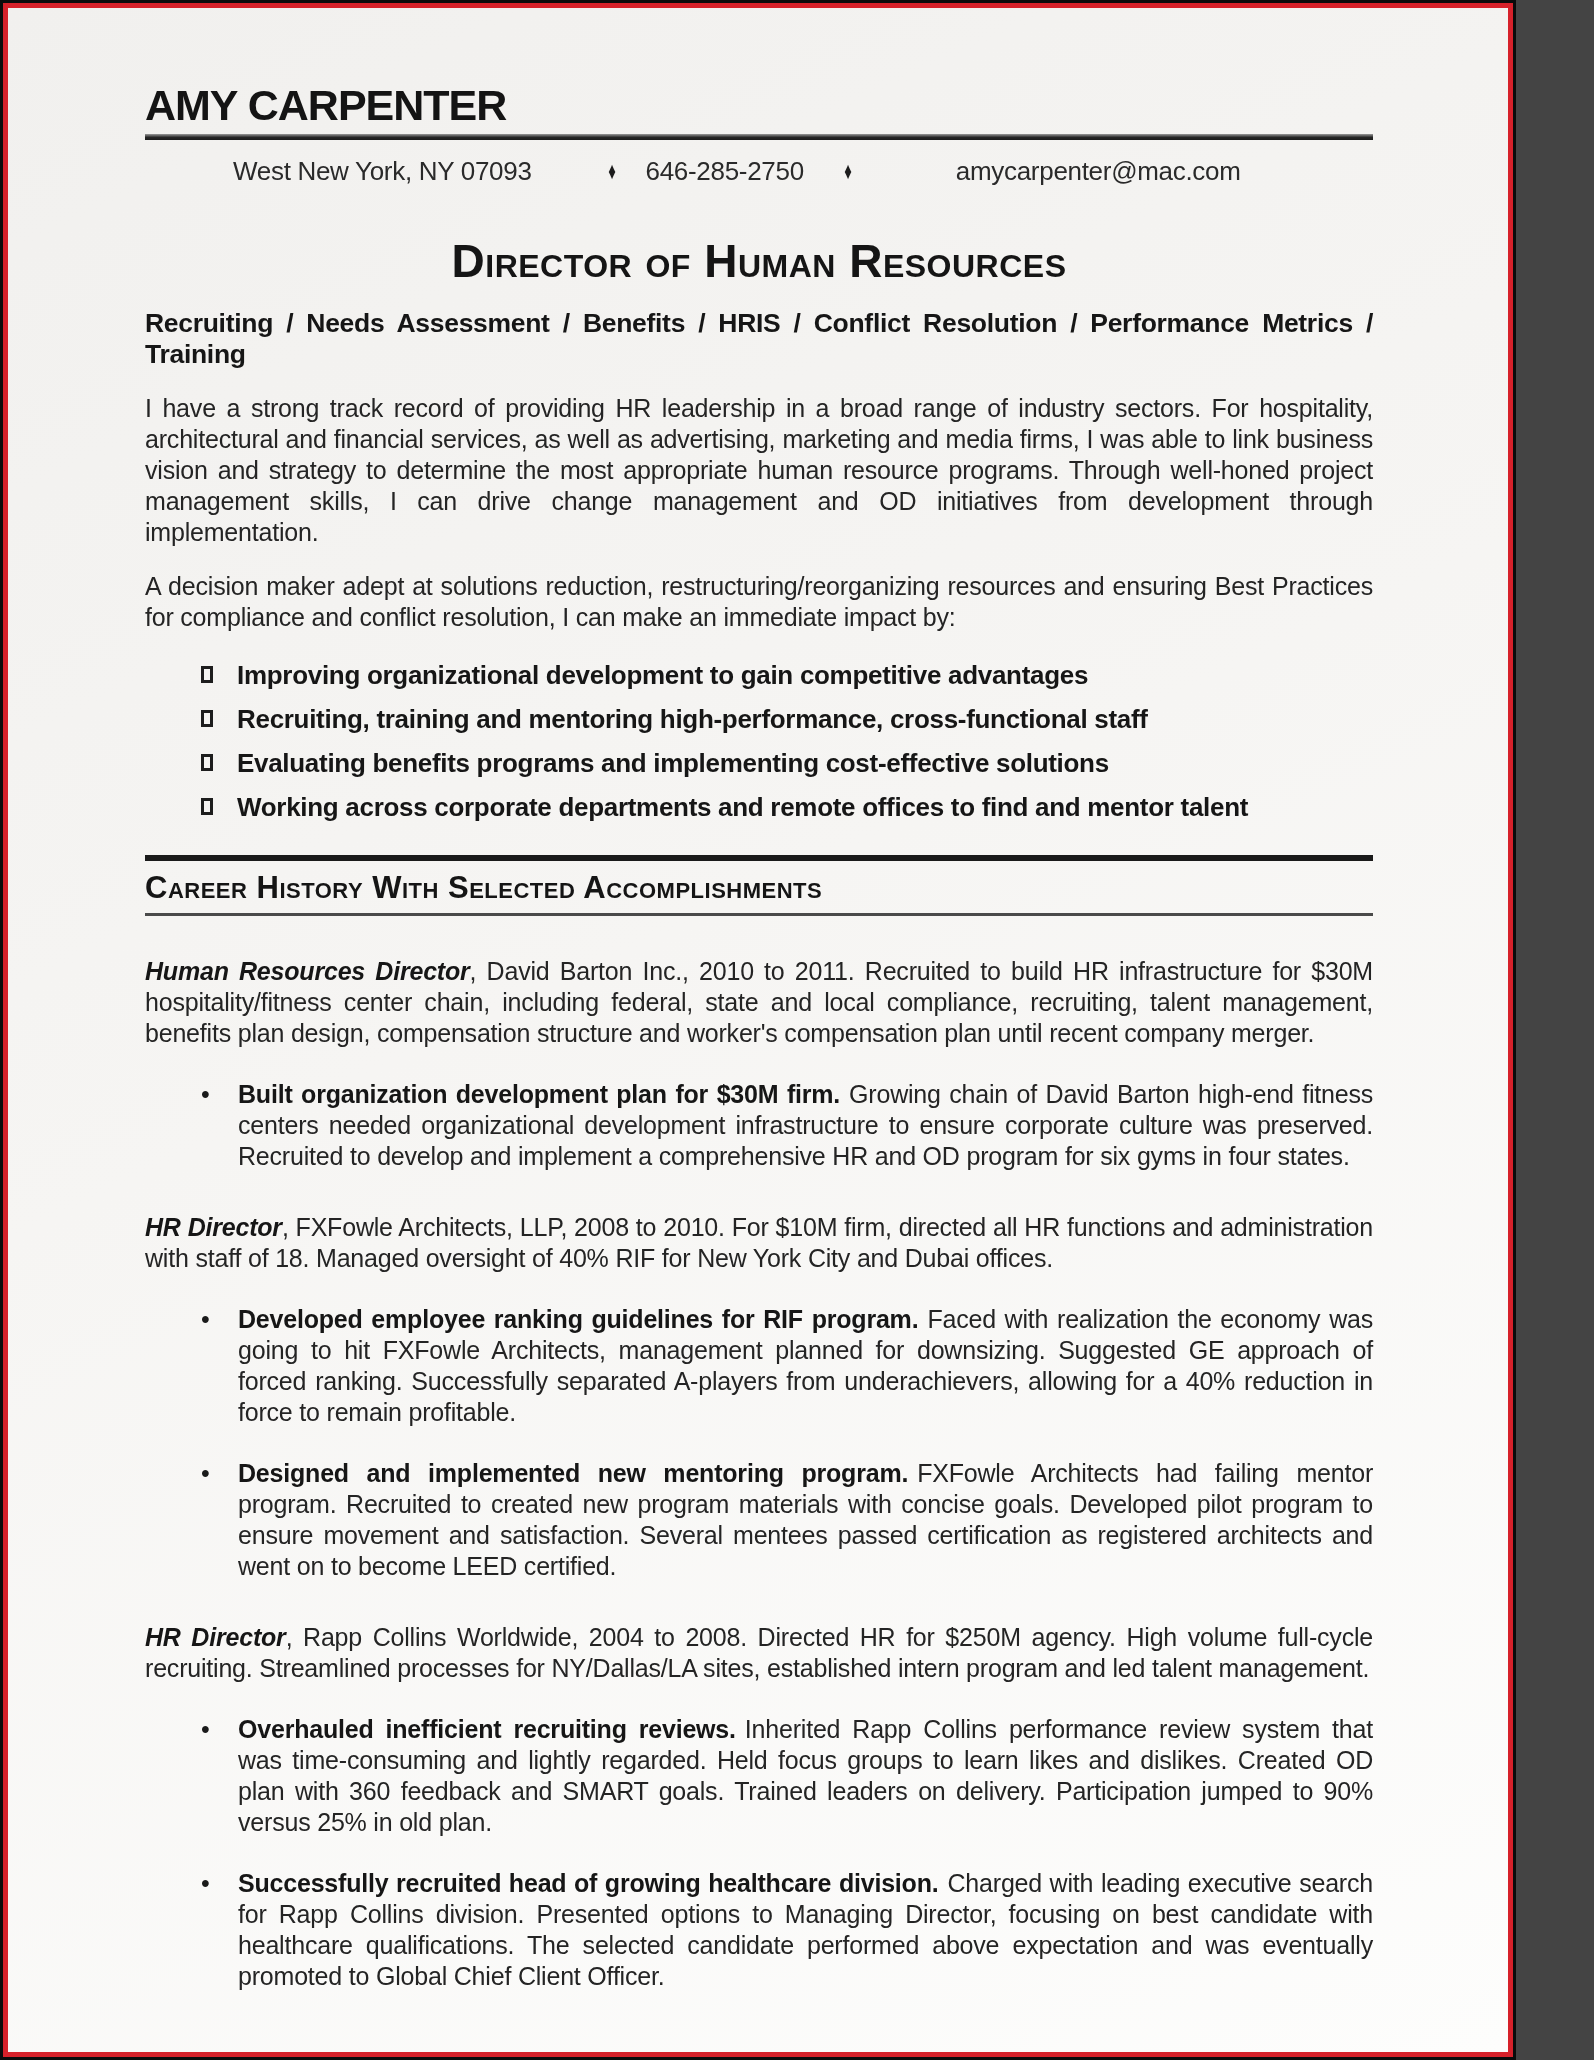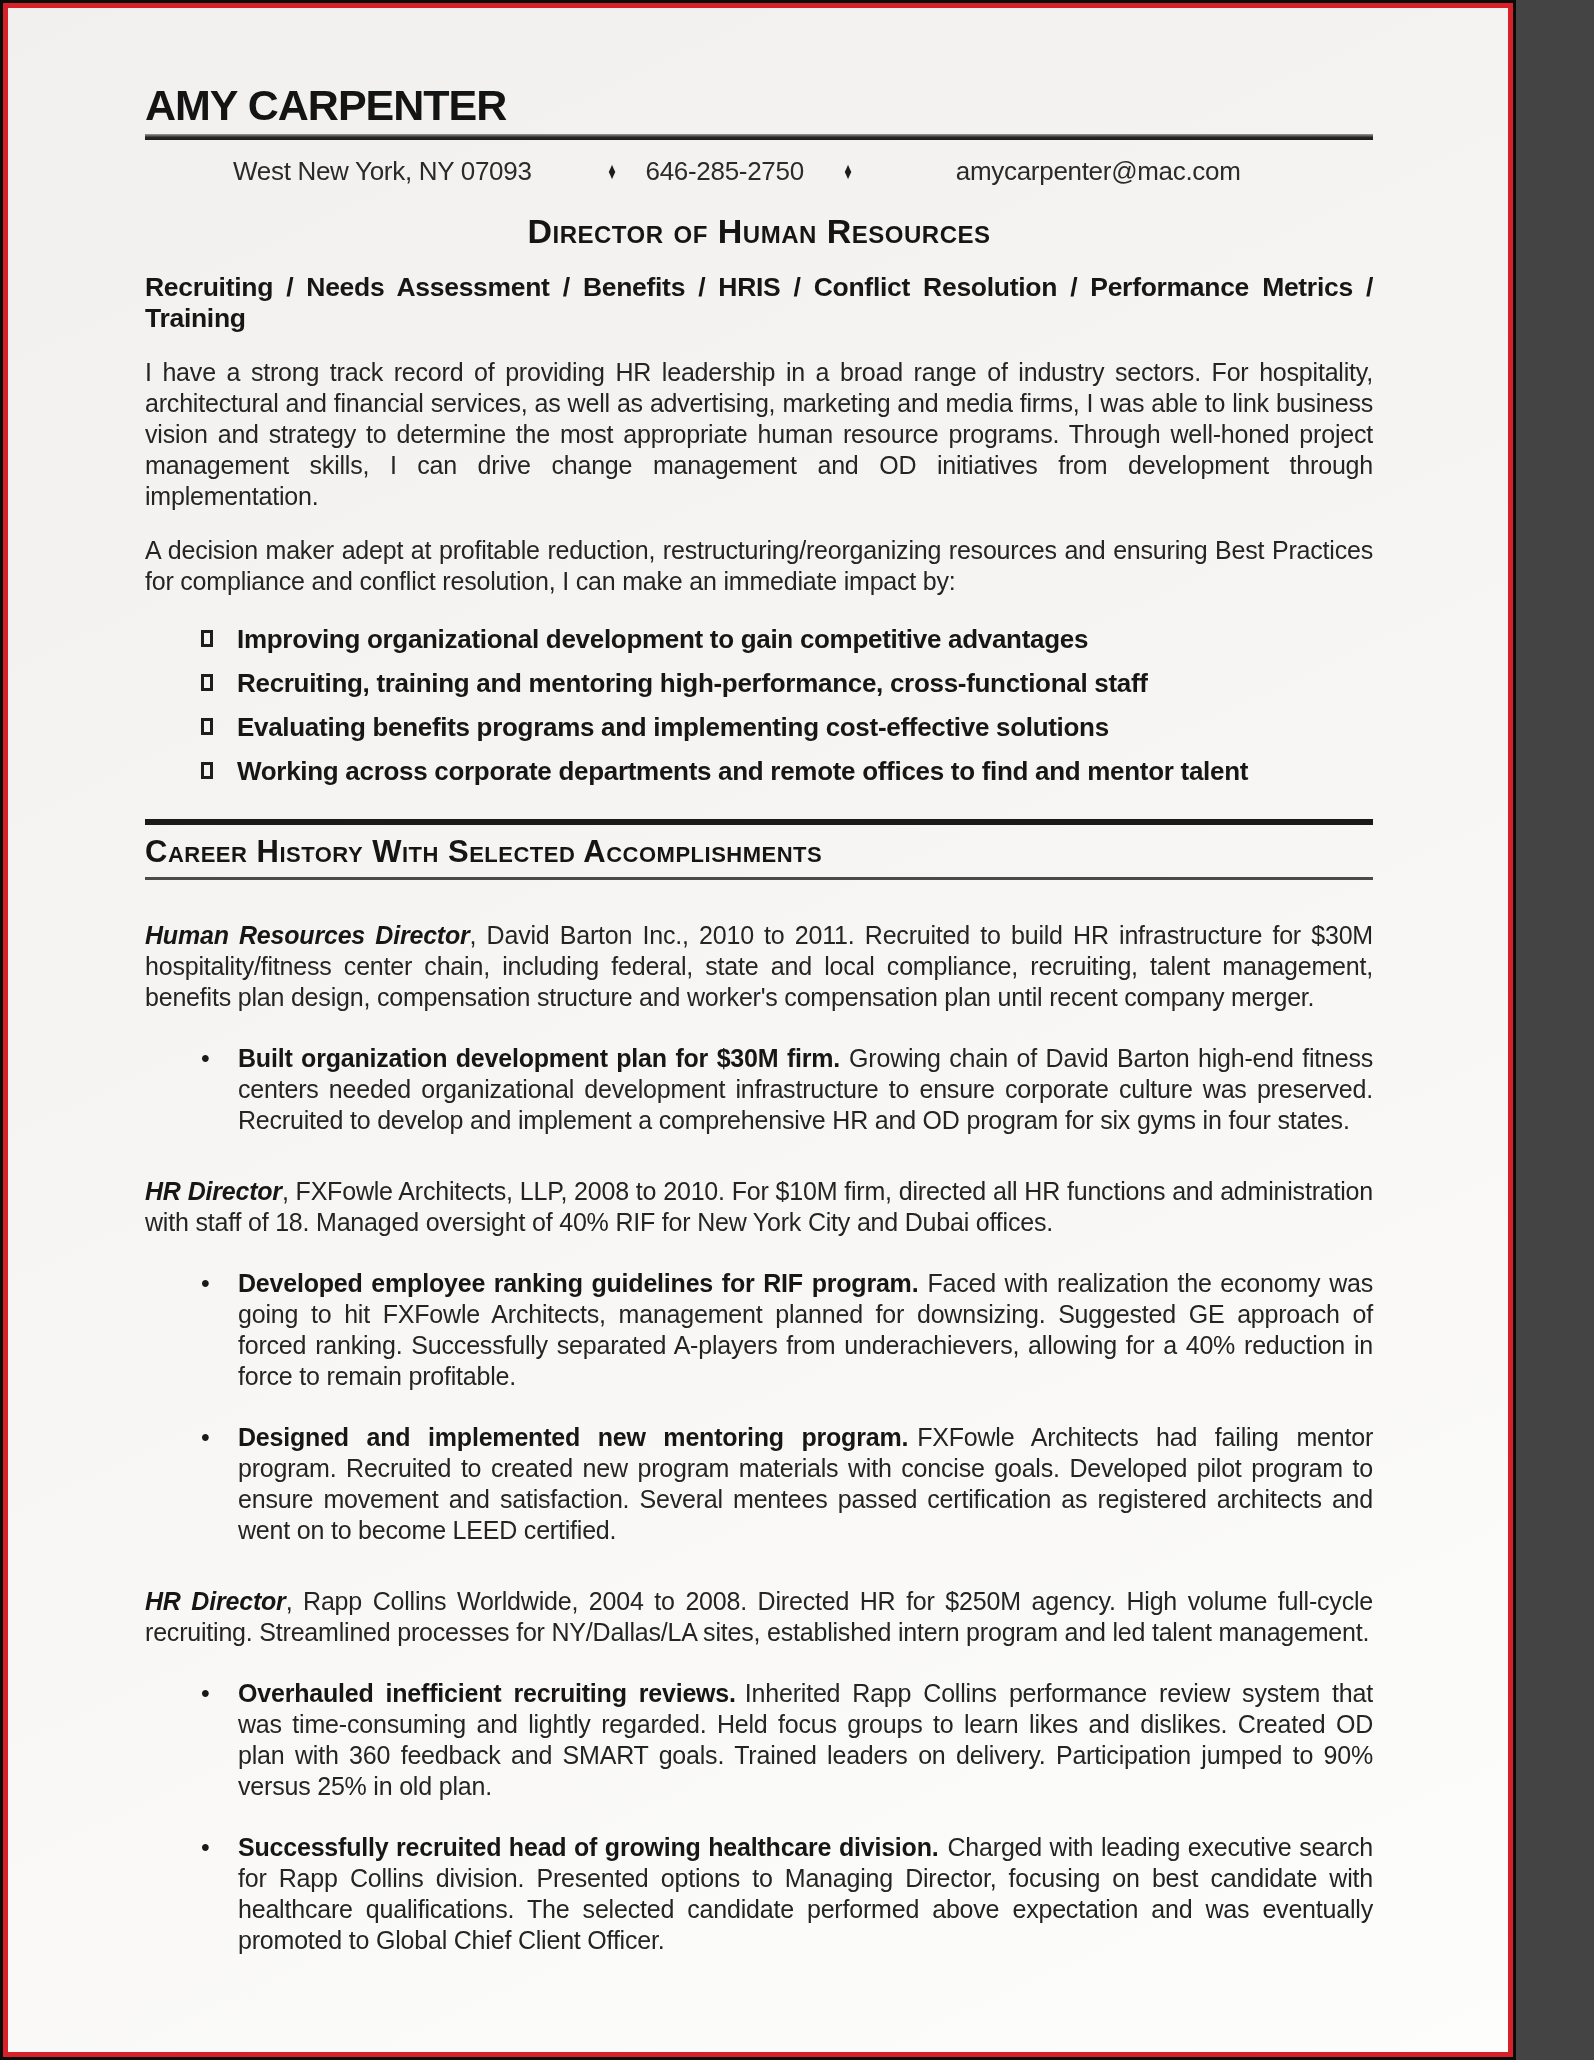--- a/index.html
+++ b/index.html
@@ -56,25 +56,25 @@
   .contact-phone { margin-left: 28px; }
   .diamond-2 { margin-left: 38px; }
   .contact-email { margin-left: 102px; }
   .diamond {
     font-size: 24px;
     color: #1c1c1c;
     transform: scaleX(0.62);
   }
 
   .doc-title {
-    margin-top: 28px;
+    margin-top: 52px;
     text-align: center;
     font-variant: small-caps;
     font-weight: bold;
-    font-size: 34px;
+    font-size: 46px;
     letter-spacing: 0.5px;
     color: #151515;
     line-height: 1;
   }
 
   .skills {
     margin-top: 24px;
     font-weight: bold;
     font-size: 26.5px;
     line-height: 31px;
@@ -191,21 +191,21 @@
           <span class="contact-email">amycarpenter@mac.com</span>
         </div>
 
         <div class="doc-title">Director of Human Resources</div>
 
         <div class="skills">
           <div class="skills-line">Recruiting / Needs Assessment / Benefits / HRIS / Conflict Resolution / Performance Metrics / Training</div>
         </div>
 
         <div class="para">I have a strong track record of providing HR leadership in a broad range of industry sectors. For hospitality, architectural and financial services, as well as advertising, marketing and media firms, I was able to link business vision and strategy to determine the most appropriate human resource programs. Through well-honed project management skills, I can drive change management and OD initiatives from development through implementation.</div>
-        <div class="para">A decision maker adept at profitable reduction, restructuring/reorganizing resources and ensuring Best Practices for compliance and conflict resolution, I can make an immediate impact by:</div>
+        <div class="para">A decision maker adept at solutions reduction, restructuring/reorganizing resources and ensuring Best Practices for compliance and conflict resolution, I can make an immediate impact by:</div>
 
         <div class="impact-list">
           <div class="impact-item">
             <span class="checkbox"></span>
             <span>Improving organizational development to gain competitive advantages</span>
           </div>
           <div class="impact-item">
             <span class="checkbox"></span>
             <span>Recruiting, training and mentoring high-performance, cross-functional staff</span>
           </div>

